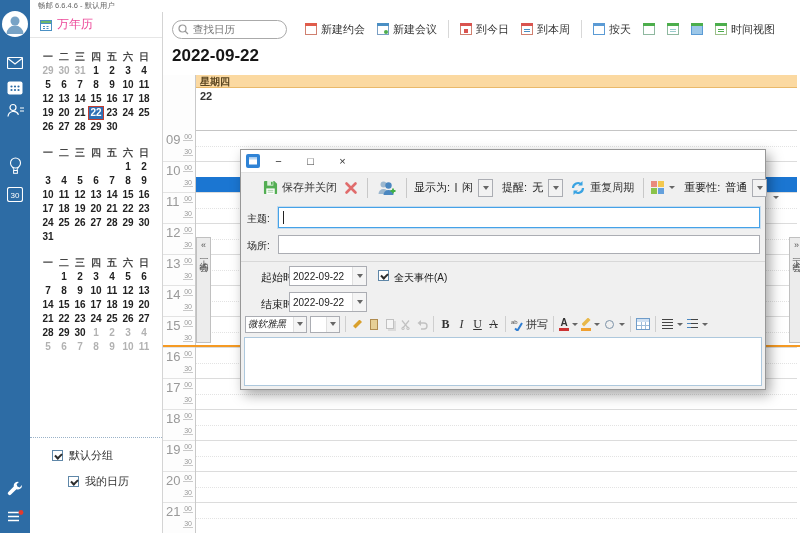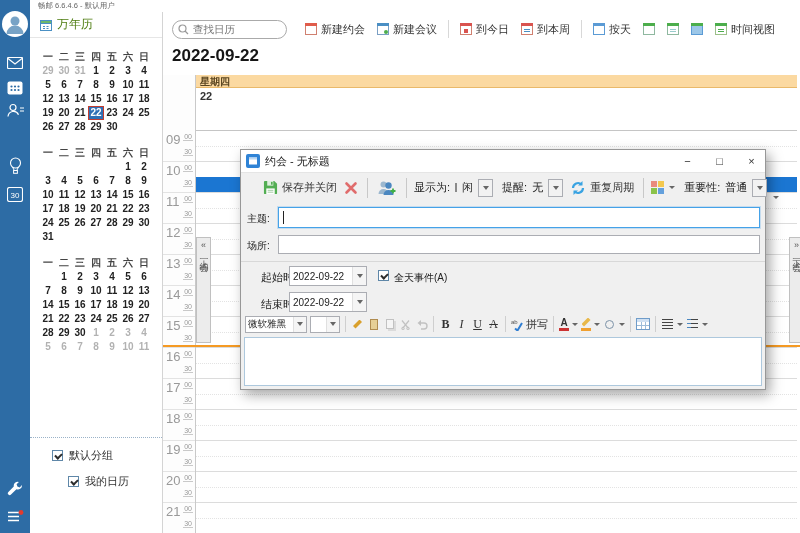--- a/index.html
+++ b/index.html
@@ -10,21 +10,21 @@
     display:flex;flex-direction:column;align-items:center;padding-top:10px;}
   .rail .spacer{flex:1;}
   .ric{display:flex;justify-content:center;align-items:center;}
   
   .titlestrip{position:absolute;left:30px;top:0;width:680px;height:12px;background:#fff;}
   .titlestrip span{font-size:7.5px;color:#666;position:absolute;left:8px;top:1px;}
   
   .sidebar{position:absolute;left:30px;top:12px;width:133px;height:521px;background:#fff;
     border-right:1px solid #d4d4d4;}
   .sb-head{height:26px;display:flex;align-items:center;gap:5px;padding-left:10px;
-    border-bottom:1px solid #e6e6e6;font-size:12px;color:#4d7c0f;}
+    border-bottom:1px solid #e6e6e6;font-size:12px;color:#ec4899;}
   .months{padding-top:12px;}
   .mini-cal{margin:0 auto 12px auto;width:122px;}
   .mc-head{position:relative;text-align:center;font-size:10.5px;font-weight:bold;color:#222;
     height:16px;line-height:16px;}
   .mc-arrow{position:absolute;top:5px;width:0;height:0;border-top:3.5px solid transparent;
     border-bottom:3.5px solid transparent;cursor:pointer;}
   .mc-arrow.left{left:2px;border-right:4.5px solid #333;}
   .mc-arrow.right{right:2px;border-left:4.5px solid #333;}
   .mc-grid{display:grid;grid-template-columns:repeat(7,16px);justify-content:center;}
   .mc-cell{height:14px;line-height:14px;font-size:10px;font-weight:bold;text-align:center;color:#222;}
@@ -120,21 +120,21 @@
   .dlg-input.focus{height:21px;border:1px solid #45a2e8;box-shadow:0 0 0 1px rgba(70,160,230,.25);}
   .caret{position:absolute;left:4px;top:3px;width:1px;height:13px;background:#222;}
   .dlg-hr{position:absolute;left:0;right:0;top:111px;border-top:1px solid #d8d8d8;}
   .combo{position:absolute;left:48px;width:78px;height:20px;background:#fff;
     border:1px solid #abadb3;display:flex;align-items:center;cursor:pointer;}
   .combo .ctext{flex:1;font-size:10px;color:#222;padding-left:3px;}
   .combo .carrow{width:14px;height:100%;display:flex;align-items:center;justify-content:center;
     border-left:1px solid #e0e0e0;background:#f5f5f5;}
   .fmtbar{position:absolute;left:4px;right:4px;top:163px;height:22px;display:flex;
     align-items:center;gap:3px;font-size:11px;color:#333;}
-  .fcombo{height:17px;border:1px solid #abadb3;background:#fff;display:flex;align-items:center;}
+  .fcombo{height:17px;border:1px solid #abadb3;background:#fff;display:flex;align-items:center;font-style:italic;}
   .fcombo .ctext{font-size:9.5px;color:#222;padding:0 2px;}
   .fcombo .carrow{width:13px;height:100%;display:flex;align-items:center;justify-content:center;
     border-left:1px solid #e0e0e0;background:#f5f5f5;}
   .fbtn{min-width:13px;height:16px;display:inline-flex;align-items:center;justify-content:center;
     cursor:pointer;flex:0 0 auto;}
   .fbtn.off{opacity:.38;}
   .fsep{width:1px;height:16px;background:#cfcfcf;margin:0 2px;flex:0 0 auto;}
   .bic{font-weight:bold;font-family:"Liberation Serif","DejaVu Serif",serif;font-size:12px;}
   .iic{font-style:italic;font-family:"Liberation Serif","DejaVu Serif",serif;font-size:12px;}
   .uic{text-decoration:underline;font-family:"Liberation Serif","DejaVu Serif",serif;font-size:12px;}
@@ -579,21 +579,20 @@
   <div class="nowline"></div>
 </div>
 
 <div class="dialog">
   <div class="dlg-title">
     <svg width="14" height="14">
         <rect width="14" height="14" rx="2" fill="#2f83d6"></rect>
         <rect x="3" y="3.5" width="8" height="7" fill="#fff"></rect>
         <rect x="3" y="3.5" width="8" height="2" fill="#bcd7f2"></rect>
       </svg>
-    <span class="ttl">约会 - 无标题</span>
     <span class="winbtn">−</span>
     <span class="winbtn">□</span>
     <span class="winbtn">×</span>
   </div>
   <div class="dlg-tools">
     <button class="tbtn" style="margin:0;">
       <svg width="15" height="15" viewBox="0 0 16 16">
           <path d="M1 2a1 1 0 0 1 1-1h10l3 3v10a1 1 0 0 1-1 1H2a1 1 0 0 1-1-1z" fill="#53ae53"></path>
           <rect x="4.5" y="1" width="6.5" height="5" fill="#dff0df"></rect>
           <rect x="8.5" y="2" width="1.8" height="3" fill="#53ae53"></rect>

